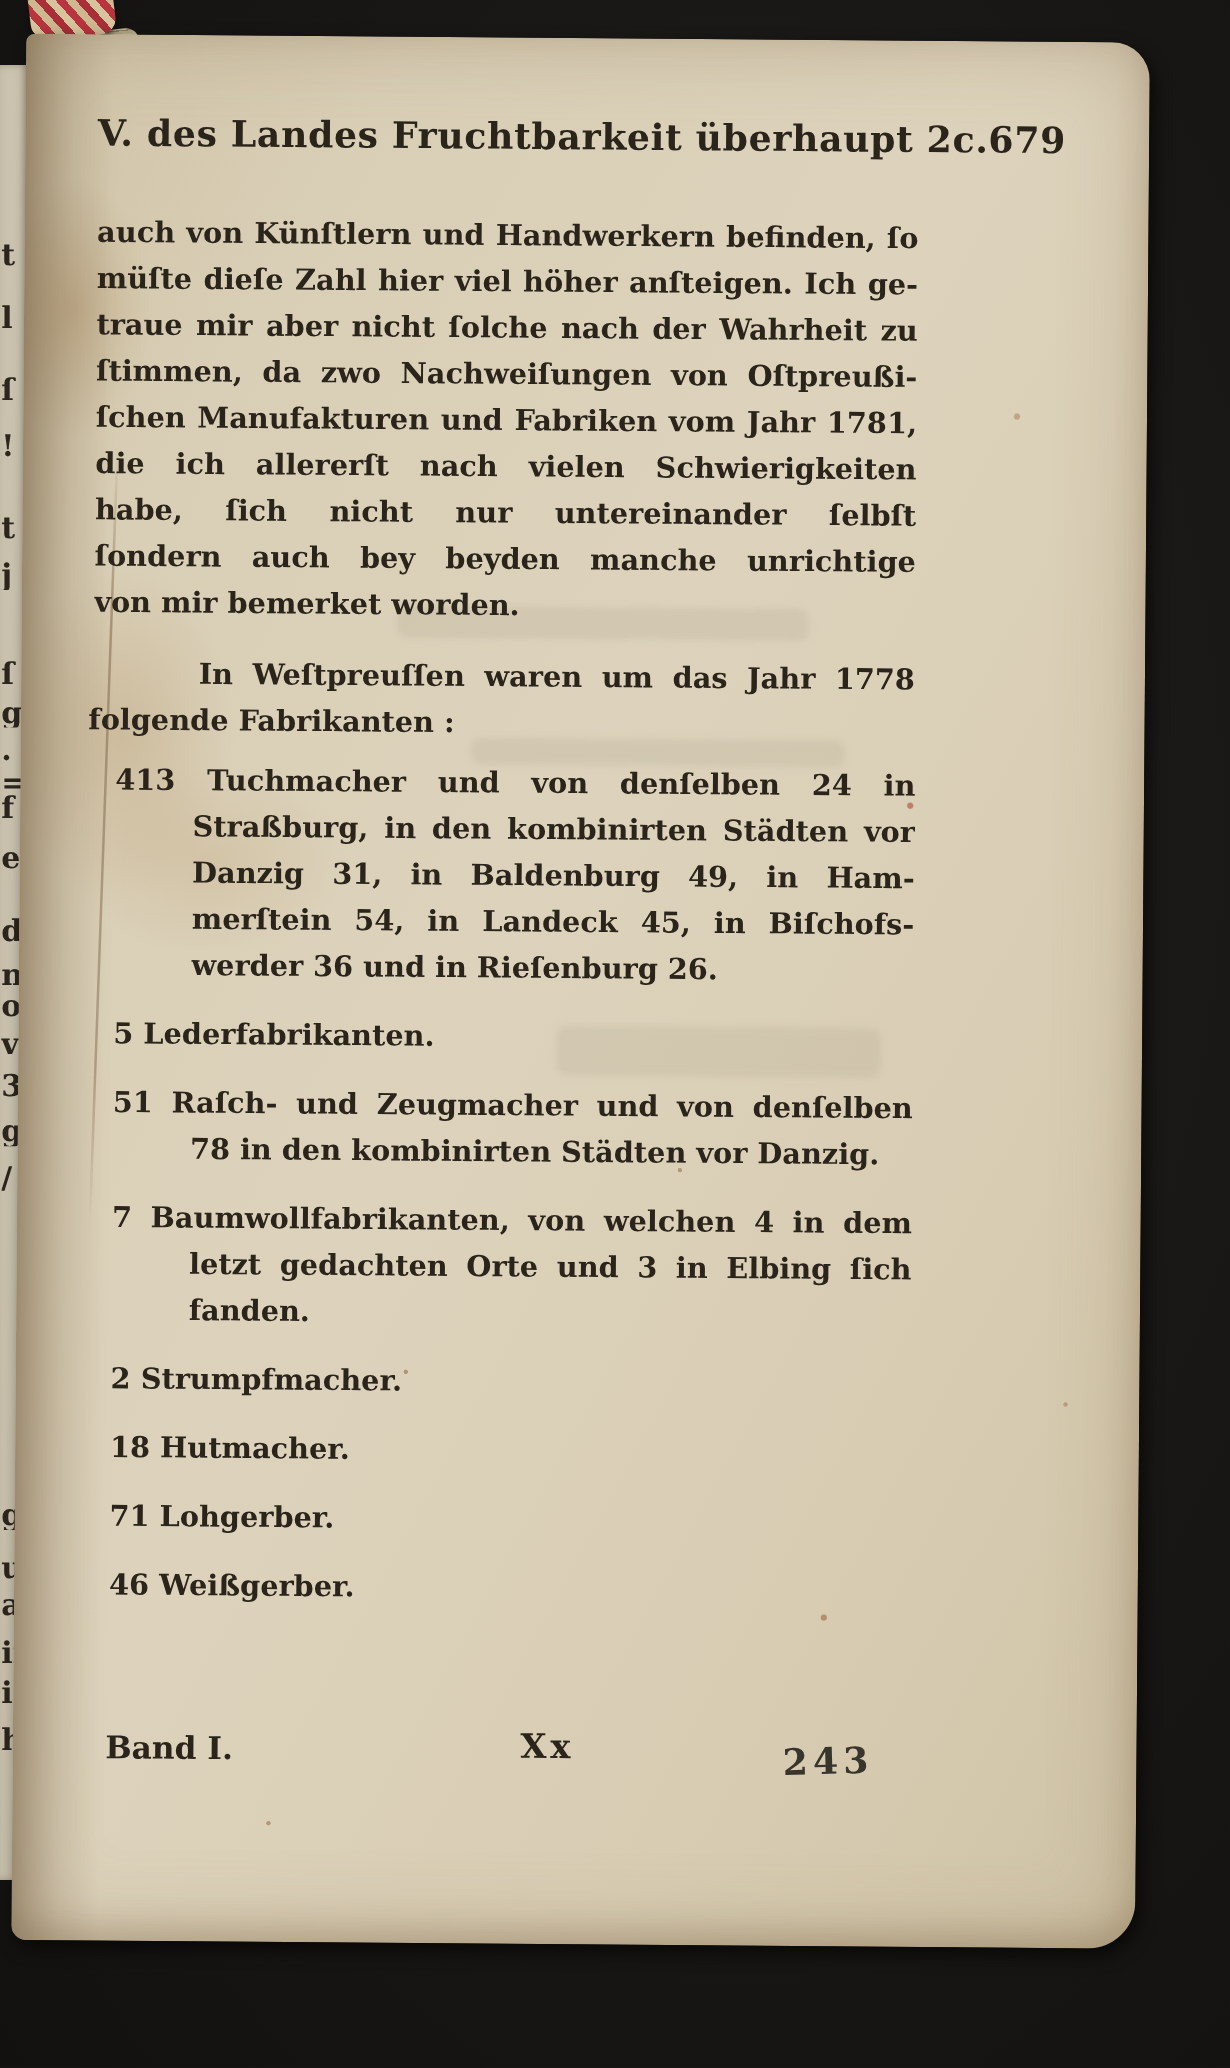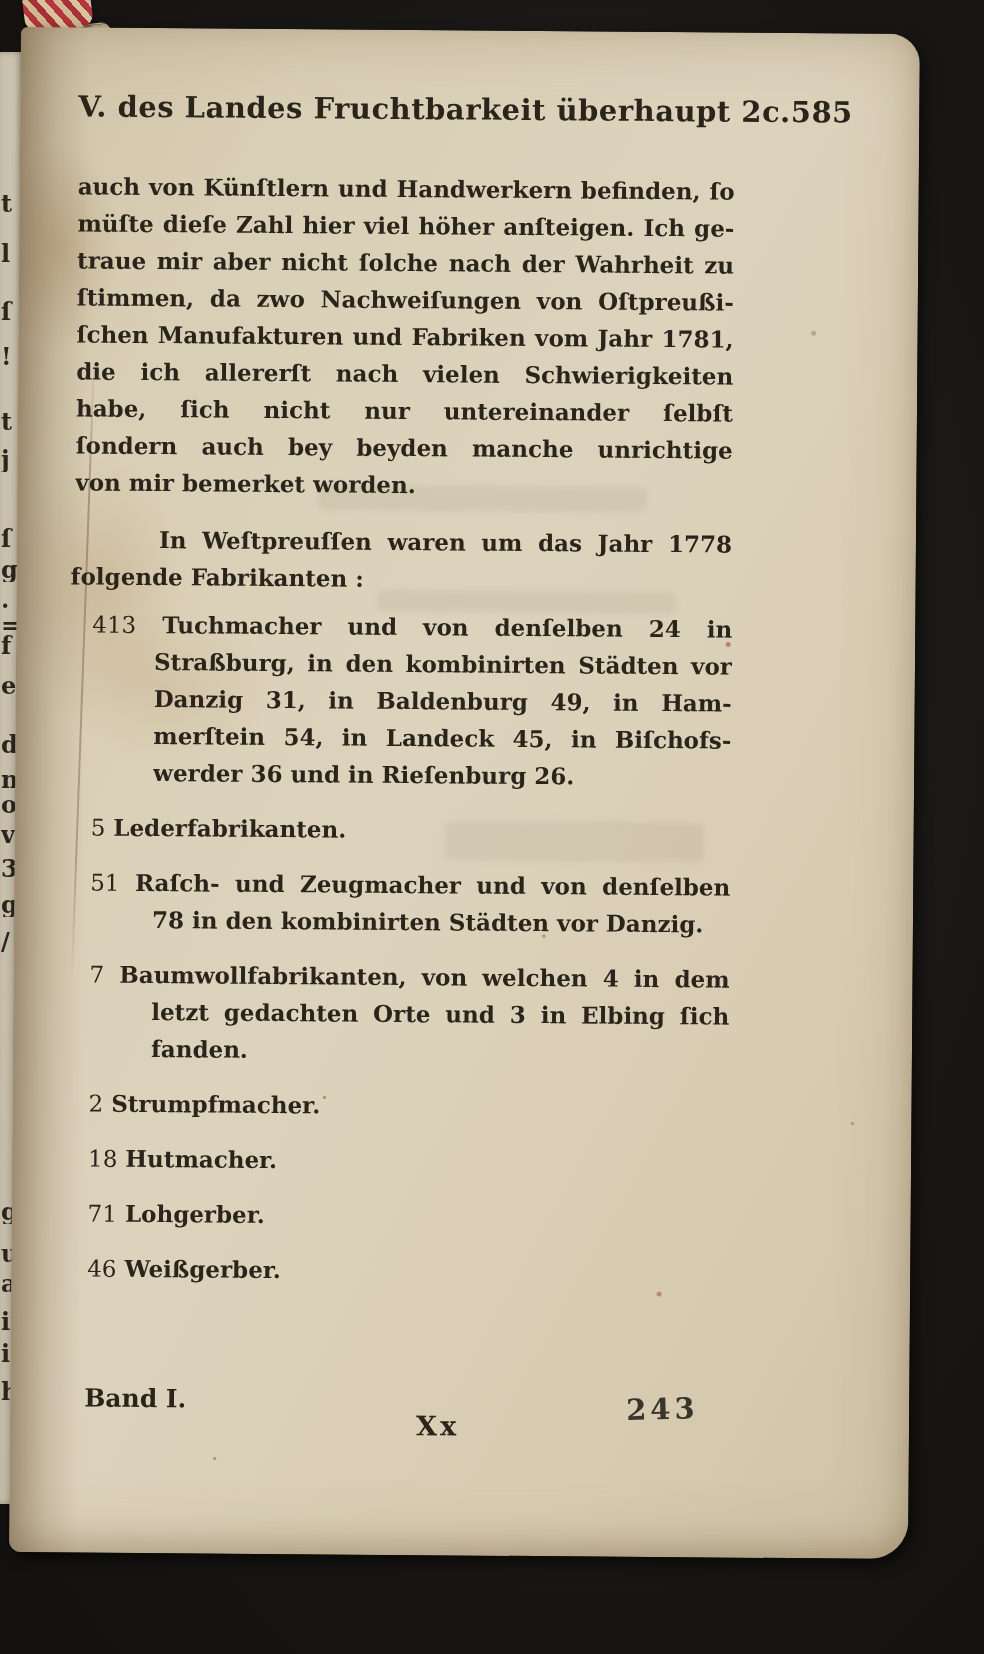--- a/index.html
+++ b/index.html
@@ -54,25 +54,25 @@
     font-size:29px;font-weight:700;letter-spacing:.5px;white-space:nowrap;}
   .tline{height:37px;line-height:37px;font-size:23px;font-weight:700;overflow:hidden;}
   .jl{text-align:justify;text-align-last:justify;}
   .para1{position:absolute;top:140px;left:0;width:657px;}
   .para2{position:absolute;top:493px;left:-4px;width:661px;}
   .indent1{text-indent:88px;}
   .list{position:absolute;top:578px;left:18px;width:642px;}
   .item{margin-bottom:18px;}
   .item .first{width:640px;}
   .item .cont{margin-left:62px;width:578px;}
-  .num{font-weight:400;margin-top:48px;}
+  .num{font-weight:700;margin-top:48px;}
   .footer{position:absolute;top:1352px;left:0;width:666px;height:60px;
     font-size:25px;font-weight:700;}
   .footer .vol{position:absolute;left:16px;top:4px;}
-  .footer .sig{position:absolute;left:348px;top:0;font-size:27px;letter-spacing:3px;margin-top:28px;}
+  .footer .sig{position:absolute;left:348px;top:0;font-size:27px;letter-spacing:3px;}
   .footer .fol{position:absolute;left:558px;top:8px;color:#38352c;font-size:29px;
     letter-spacing:4px;transform:rotate(-2deg);font-weight:600;}
 </style>
 </head>
 <body>
 
 <div class="scan-bg"></div>
 
 <div class="facing">
   <span class="frag" style="top:140px">t</span>
@@ -109,21 +109,21 @@
   <div class="gutter"></div>
   <div class="crease"></div>
   <div class="smudge" style="left:300px;top:455px;width:330px;height:26px"></div>
   <div class="smudge" style="left:360px;top:560px;width:300px;height:22px"></div>
   <div class="smudge" style="left:430px;top:790px;width:260px;height:40px"></div>
 
   <div class="content">
 
     <div class="hdr">
       <span>V. des Landes Fruchtbarkeit überhaupt 2c.</span>
-      <span>585</span>
+      <span>679</span>
     </div>
 
     <div class="para1">
       <div class="tline jl">auch von Künſtlern und Handwerkern befinden, ſo</div>
       <div class="tline jl">müſte dieſe Zahl hier viel höher anſteigen.  Ich ge-</div>
       <div class="tline jl">traue mir aber nicht ſolche nach der Wahrheit zu be-</div>
       <div class="tline jl">ſtimmen, da zwo Nachweiſungen von Oſtpreußi-</div>
       <div class="tline jl">ſchen Manufakturen und Fabriken vom Jahr 1781,</div>
       <div class="tline jl">die ich allererſt nach vielen Schwierigkeiten erhalten</div>
       <div class="tline jl">habe, ſich nicht nur untereinander ſelbſt widerſprechen,</div>

